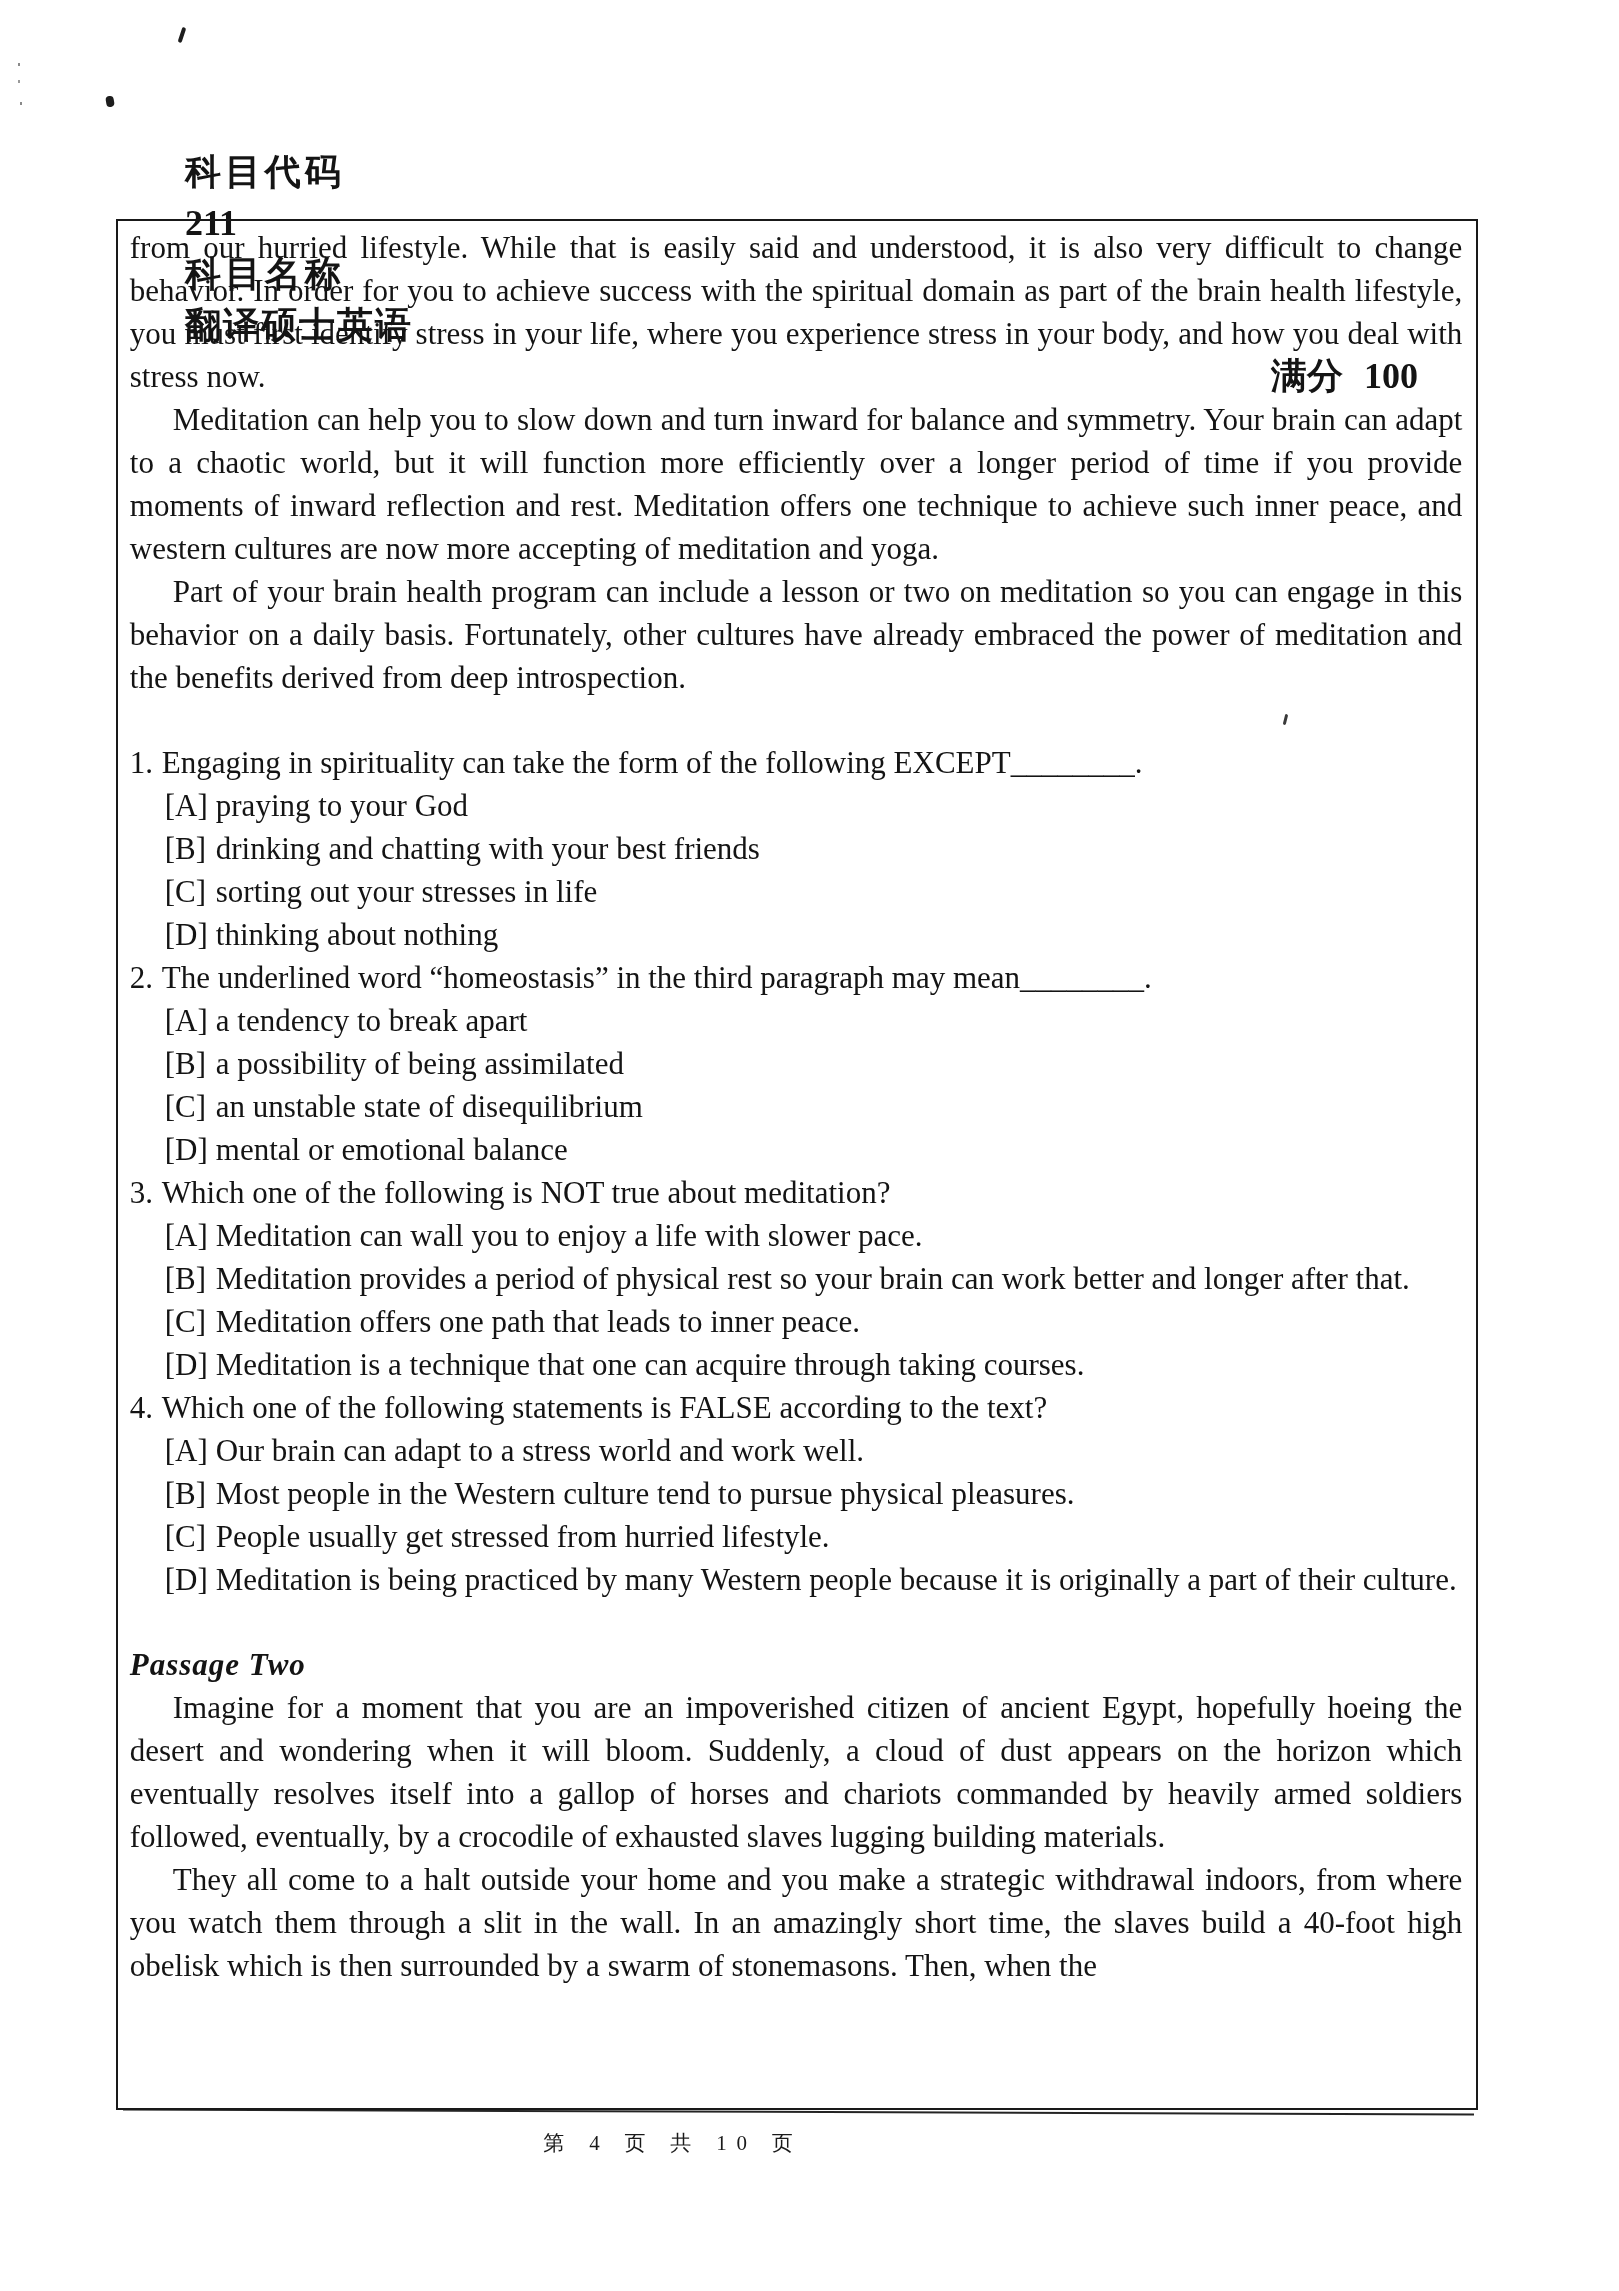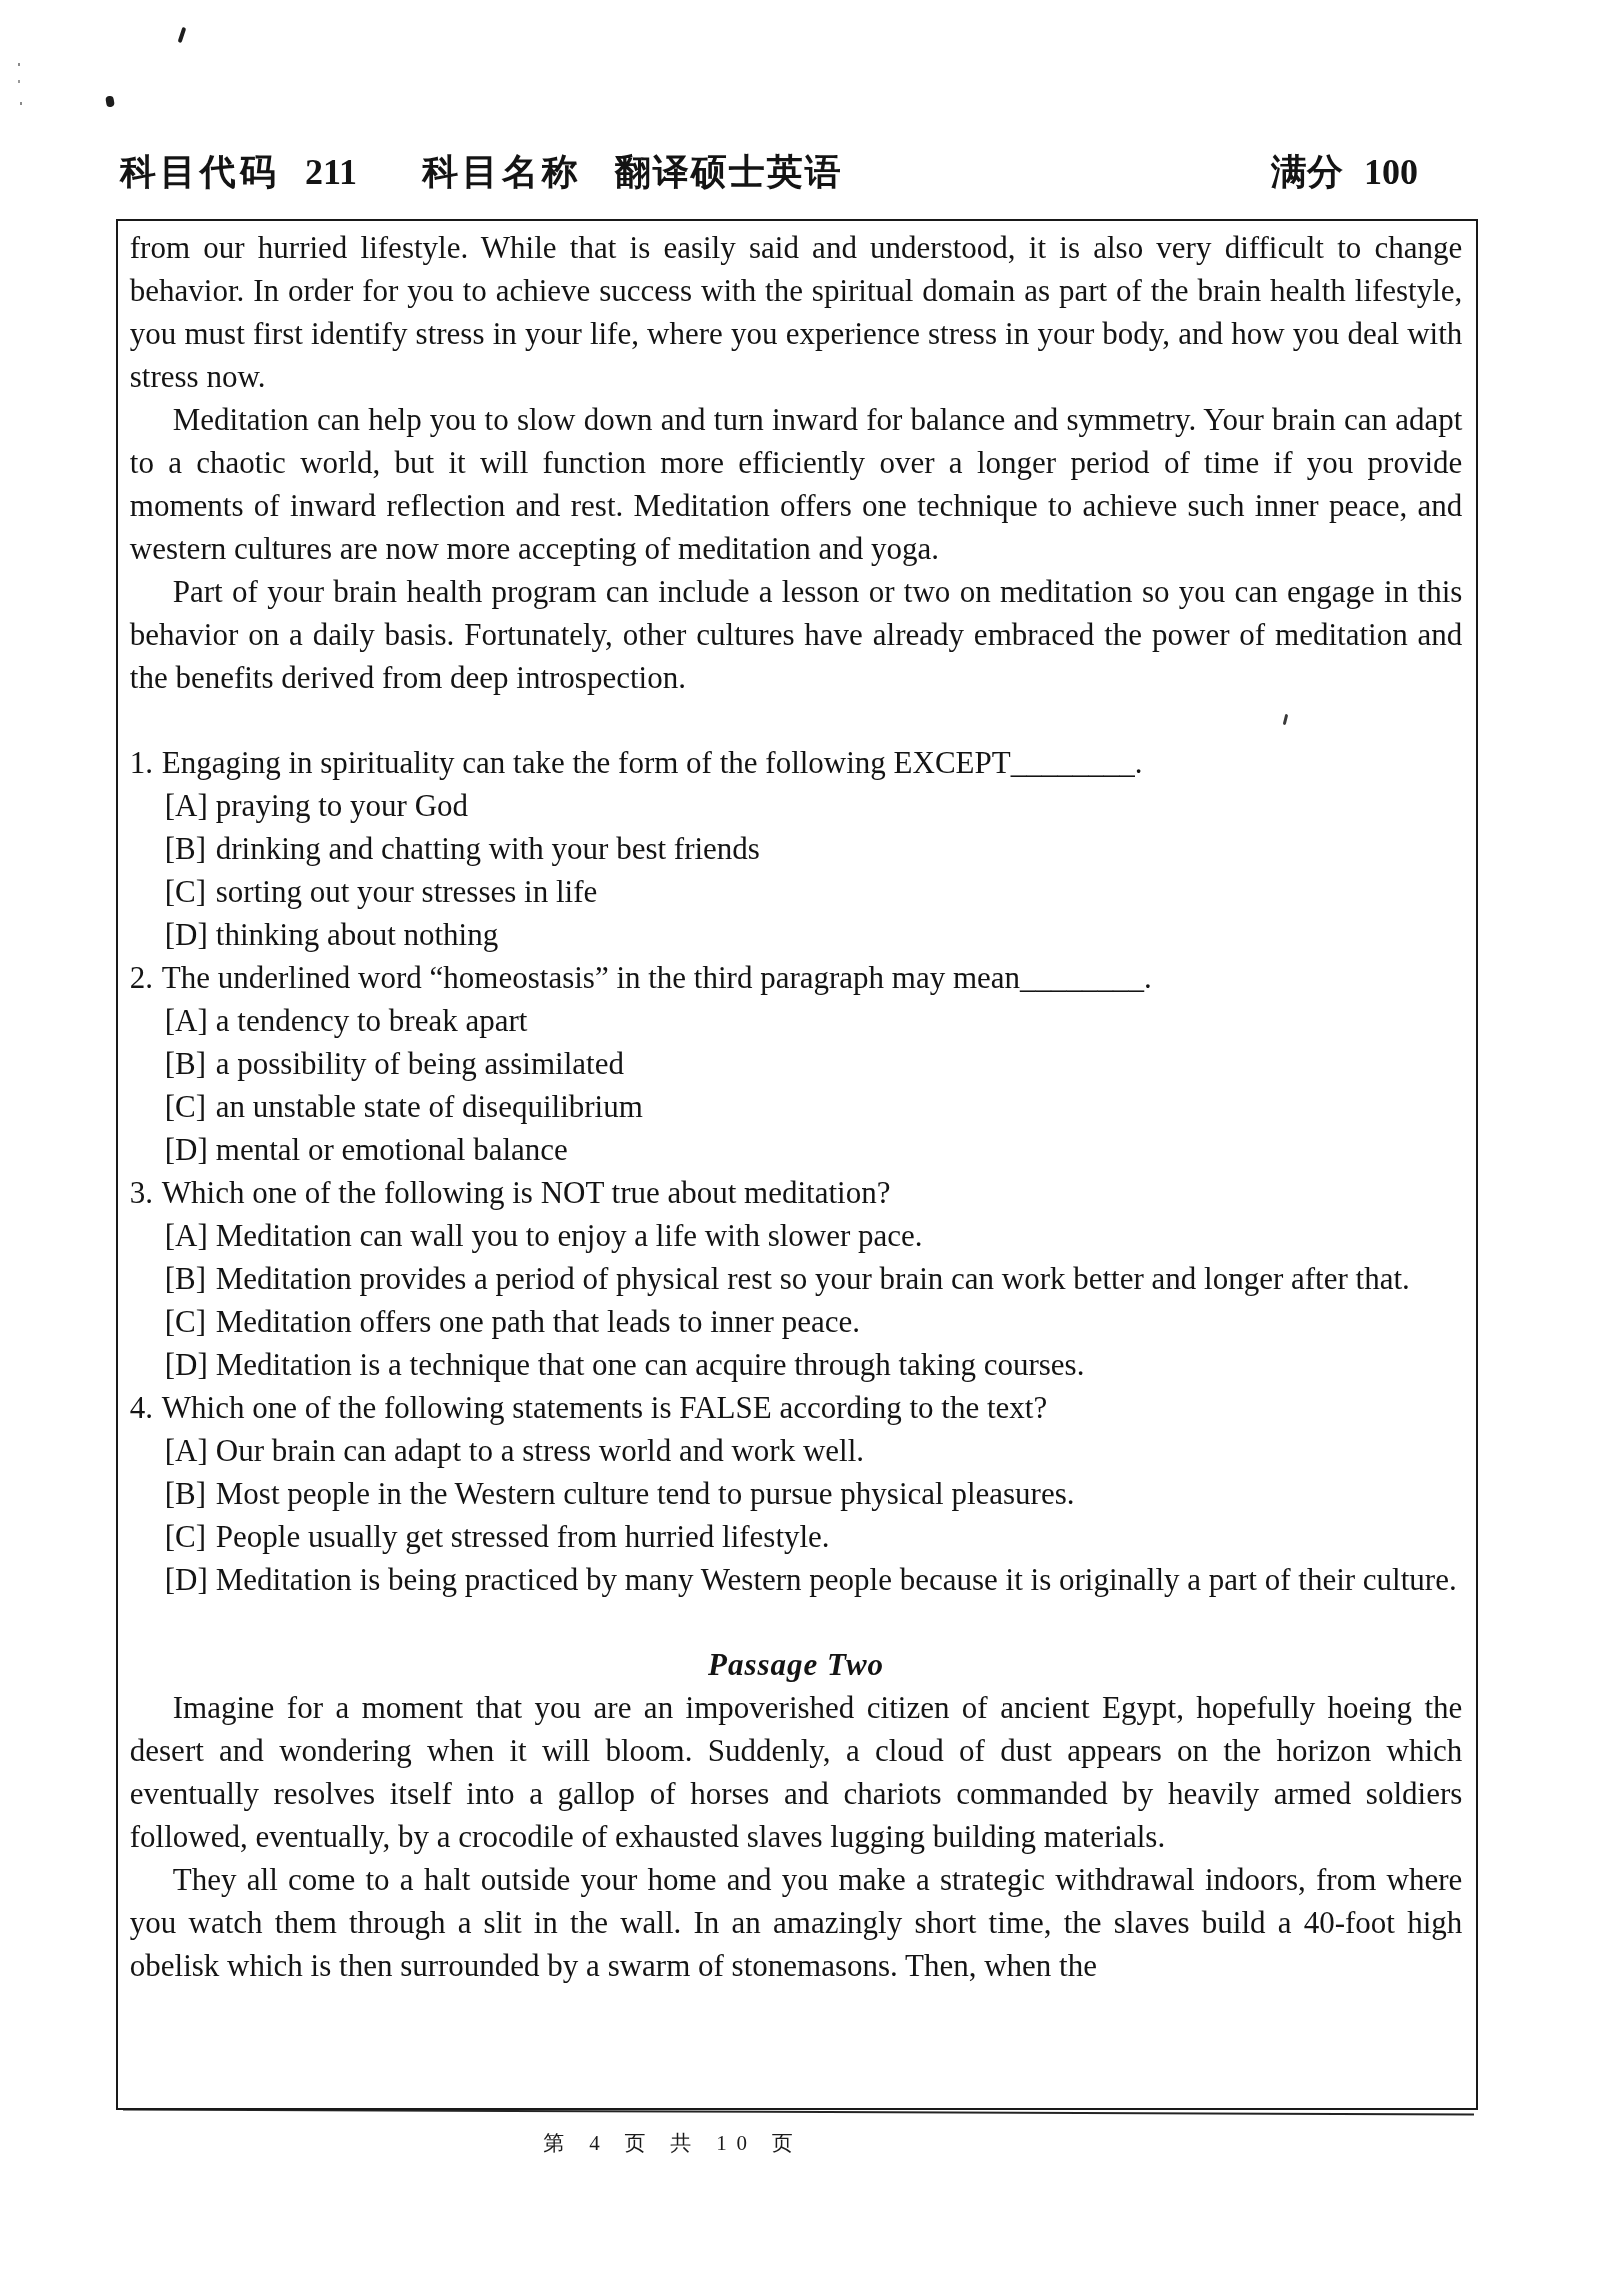--- a/index.html
+++ b/index.html
@@ -10,20 +10,21 @@
     font-family:"Liberation Serif","DejaVu Serif",serif;
     color:#141414;
     overflow:hidden;
   }
   
   .header {
     position:absolute; left:120px; top:147px; width:1382px;
     display:flex; align-items:baseline;
     font-weight:bold; font-size:36px; line-height:51px;
     white-space:nowrap;
+    flex-direction:column;
   }
   .h-code-label   { letter-spacing:3.9px; }
   .h-code         { margin-left:25.5px; }
   .h-name-label   { margin-left:65px; letter-spacing:3.9px; }
   .h-name         { margin-left:33px; letter-spacing:2px; }
   .h-right        { margin-left:auto; margin-right:84px; }
   .h-score        { margin-left:21px; }
   
   .content-box {
     position:absolute; left:116px; top:219px;
@@ -42,21 +43,21 @@
   .question { margin:0; }
   .q-line { display:flex; }
   .q-num  { flex:0 0 auto; margin-right:8.8px; }
   .q-stem { flex:1; }
   .options { margin-left:35px; }
   .option { display:flex; }
   .opt-label { flex:0 0 51px; }
   .opt-text  { flex:1; }
   
   .passage-title {
-    text-align:center; font-weight:bold; font-style:italic;
+    text-align:left; font-weight:bold; font-style:italic;
     letter-spacing:1px;
   }
   
   .footer {
     position:absolute; left:0; top:2129px; width:1346px;
     text-align:center; font-size:21px; letter-spacing:9.8px;
     color:#1a1a1a;
   }
   
   .artifact { position:absolute; background:#1d1d1d; }

